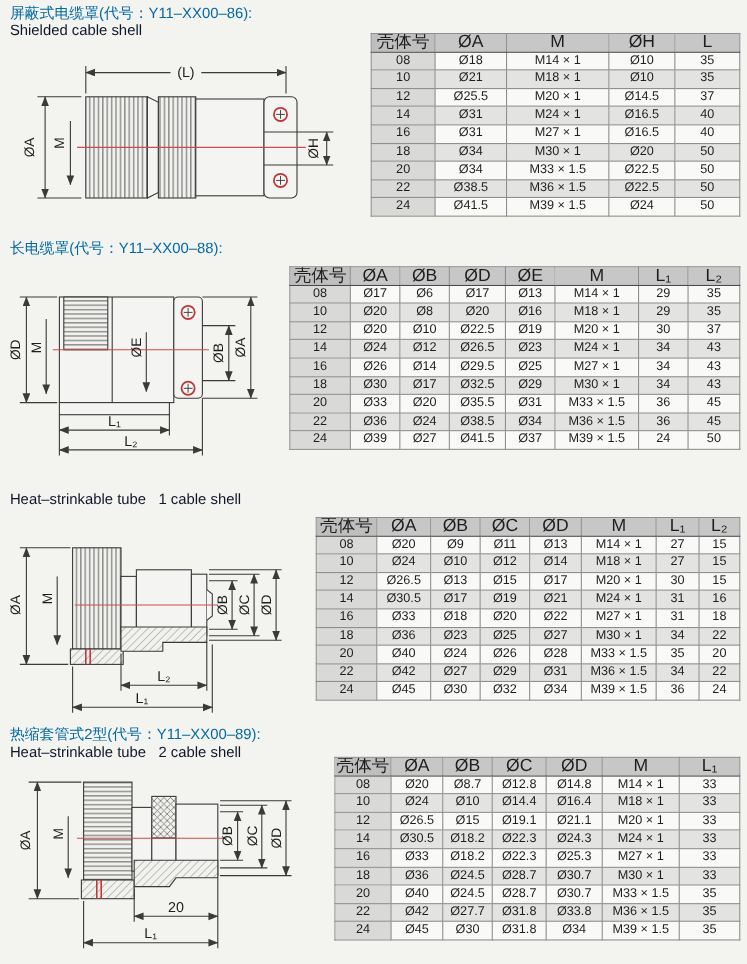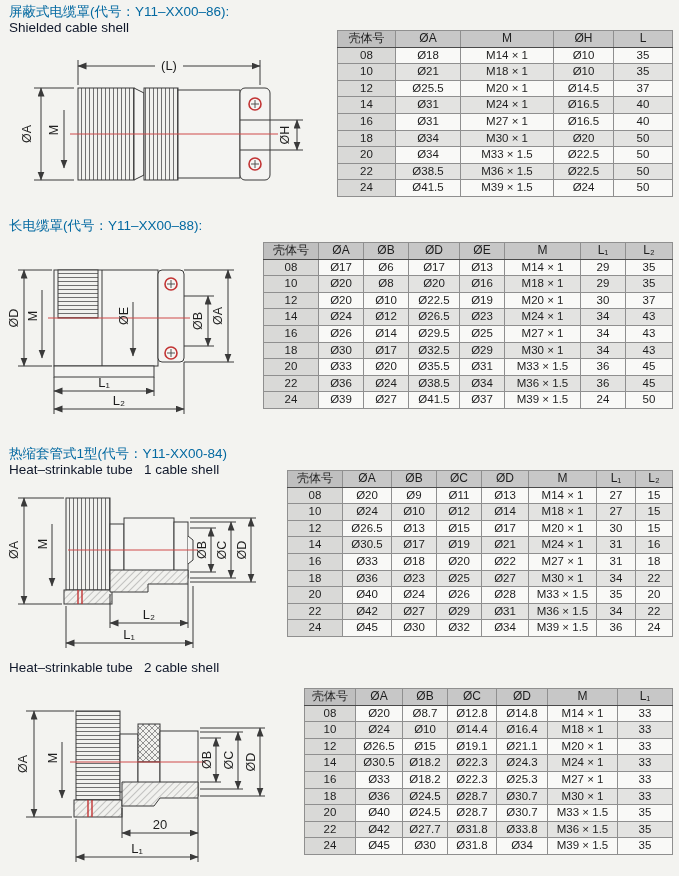--- a/index.html
+++ b/index.html
@@ -15,21 +15,21 @@
   svg.drawing{position:absolute;}
   table.spec{
     position:absolute;border-collapse:collapse;table-layout:fixed;
     font-size:11.5px;background:#f8f8f6;border:1.5px solid #4a4a4a;
   }
   table.spec th,table.spec td{
     border:1px solid #8f8f8f;text-align:center;padding:0 1px;
     height:15.6px;line-height:15.6px;font-weight:normal;
     white-space:nowrap;overflow:hidden;
   }
-  table.spec th{background:#c7c7c7;font-size:12px;border-bottom:1.2px solid #4a4a4a;}
+  table.spec th{background:#c7c7c7;font-size:16px;border-bottom:1.2px solid #4a4a4a;}
   table.spec tbody tr:nth-child(odd) td{background:#f9f9f7;}
   table.spec tbody tr:nth-child(even) td{background:#e3e3e1;}
   table.spec tbody tr td:first-child{background:#d9d9d7;margin-left:20px;}
   table.spec th:first-child{background:#bfbfbf;}
 
   .t1{left:337px;top:30px;width:336px;}
   .t1 th:nth-child(1){width:55px}.t1 th:nth-child(2){width:62px}
   .t1 th:nth-child(3){width:90px}.t1 th:nth-child(4){width:57px}
 
   .t2{left:263px;top:242px;width:410px;}
@@ -339,21 +339,20 @@
           <td>Ø41.5</td>
           <td>Ø37</td>
           <td>M39 × 1.5</td>
           <td>24</td>
           <td>50</td>
         </tr>
       </tbody>
     </table>
 
   <div class="titles" style="top:446px">
-    <span class="title-zh">热缩套管式1型(代号：Y11-XX00-84)</span>
     <span class="title-en">Heat–strinkable tube   1 cable shell</span>
   </div>
 
   <svg class="drawing" style="left:8px;top:478px" width="272" height="178" viewBox="0 0 272 178">
     <defs>
       <marker id="ar3" markerWidth="10" markerHeight="8" refX="8.5" refY="3.5" orient="auto-start-reverse" markerUnits="userSpaceOnUse">
         <path d="M0,0 L9,3.5 L0,7 Z" fill="#3a3a3a"></path>
       </marker>
       <pattern id="kn3" width="4" height="8" patternUnits="userSpaceOnUse">
         <rect width="4" height="8" fill="#f1f1ee"></rect>
@@ -505,20 +504,21 @@
           <td>Ø32</td>
           <td>Ø34</td>
           <td>M39 × 1.5</td>
           <td>36</td>
           <td>24</td>
         </tr>
       </tbody>
     </table>
 
   <div class="titles" style="top:660px">
+    <span class="title-zh">热缩套管式2型(代号：Y11–XX00–89):</span>
     <span class="title-en">Heat–strinkable tube   2 cable shell</span>
   </div>
 
   <svg class="drawing" style="left:8px;top:686px" width="285" height="190" viewBox="0 0 285 190">
     <defs>
       <marker id="ar4" markerWidth="10" markerHeight="8" refX="8.5" refY="3.5" orient="auto-start-reverse" markerUnits="userSpaceOnUse">
         <path d="M0,0 L9,3.5 L0,7 Z" fill="#3a3a3a"></path>
       </marker>
       <pattern id="kn4" width="6" height="4" patternUnits="userSpaceOnUse">
         <rect width="6" height="4" fill="#f1f1ee"></rect>

